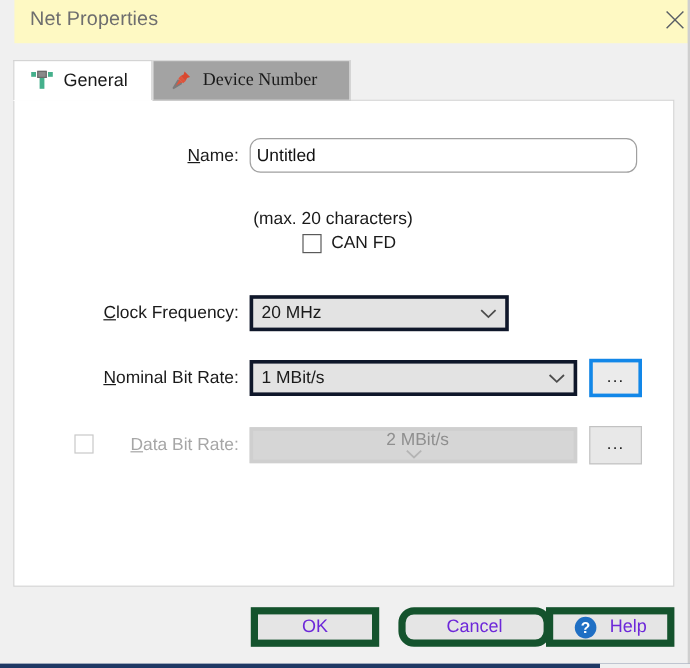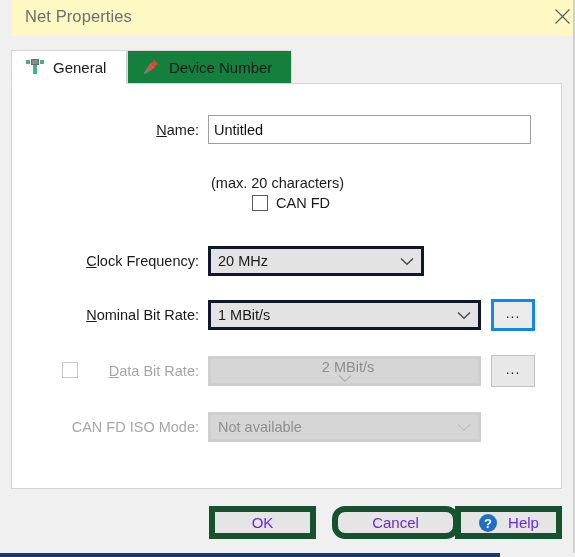--- a/index.html
+++ b/index.html
@@ -94,24 +94,25 @@
     left: 0;
     width: 116px;
     background: #ffffff;
     border: 1px solid #d4d4d4;
     border-bottom: 1px solid #ffffff;
     z-index: 3;
   }
   .tab-device {
     left: 116px;
     width: 165px;
-    background: #15803d;
+    background: #a3a3a3;
     border: 1px solid #d9d9d9;
     border-bottom: 1px solid #d4d4d4;
     z-index: 2;
+    font-family: Liberation Serif, serif;
   }
 
   
   .icon-net {
     position: relative;
     width: 18px; height: 16px;
     flex: 0 0 auto;
   }
   .icon-net .hub {
     position: absolute; left: 5px; top: 0;
@@ -309,21 +310,21 @@
         </svg>
       </span>
       <span class="tab-label">Device Number</span>
     </div>
   </div>
 
   <div class="tabpanel">
 
     <div class="row" style="top:31px;">
       <div class="lbl" style="left:0; width:187px;"><span class="acc">N</span><span>ame:</span></div>
-      <input class="textbox" style="left: 196px; top: 0px; width: 323px;" value="Untitled">
+      <input class="textbox" style="left: 196px; top: 0px; width: 323px; border-radius: 9px;" value="Untitled">
     </div>
 
     <div class="hint" style="left:199px; top:68px;margin-top:23px;">(max. 20 characters)</div>
 
     <div class="cbrow" style="left:198px; top:111px;margin-left:42px;">
       <span class="checkbox"></span>
       <span class="cb-label">CAN FD</span>
     </div>
 
     <div class="row" style="top:162px;">
@@ -358,31 +359,20 @@
         <span class="cval">2 MBit/s</span>
         <span class="carrow">
           <svg width="14" height="9" viewBox="0 0 14 9">
               <path d="M1 1.5 L7 7.2 L13 1.5" fill="none" stroke="#b4b4b4" stroke-width="1.5"></path>
             </svg>
         </span>
       </div>
       <div class="btn-ell" style="left:479px; top:-1px;">...</div>
     </div>
 
-    <div class="row" style="top:328px;">
-      <div class="lbl dim" style="left:0; width:187px;">CAN FD ISO Mode:</div>
-      <div class="combo dim" style="left:196px; top:0; width:273px;">
-        <span class="cval">Not available</span>
-        <span class="carrow">
-          <svg width="14" height="9" viewBox="0 0 14 9">
-              <path d="M1 1.5 L7 7.2 L13 1.5" fill="none" stroke="#c2c2c2" stroke-width="1.5"></path>
-            </svg>
-        </span>
-      </div>
-    </div>
 
   </div>
 
   <div class="btn" style="left:209px; top:506px; width:107px;">OK</div>
 
   <div class="btn" style="left:332px; top:506px; width:127px;border-radius:13px;">Cancel</div>
 
   <div class="btn btn-help" style="left:455px; top:506px; width:107px;">
     <span class="help-icon">
       <svg width="20" height="20" viewBox="0 0 20 20">

